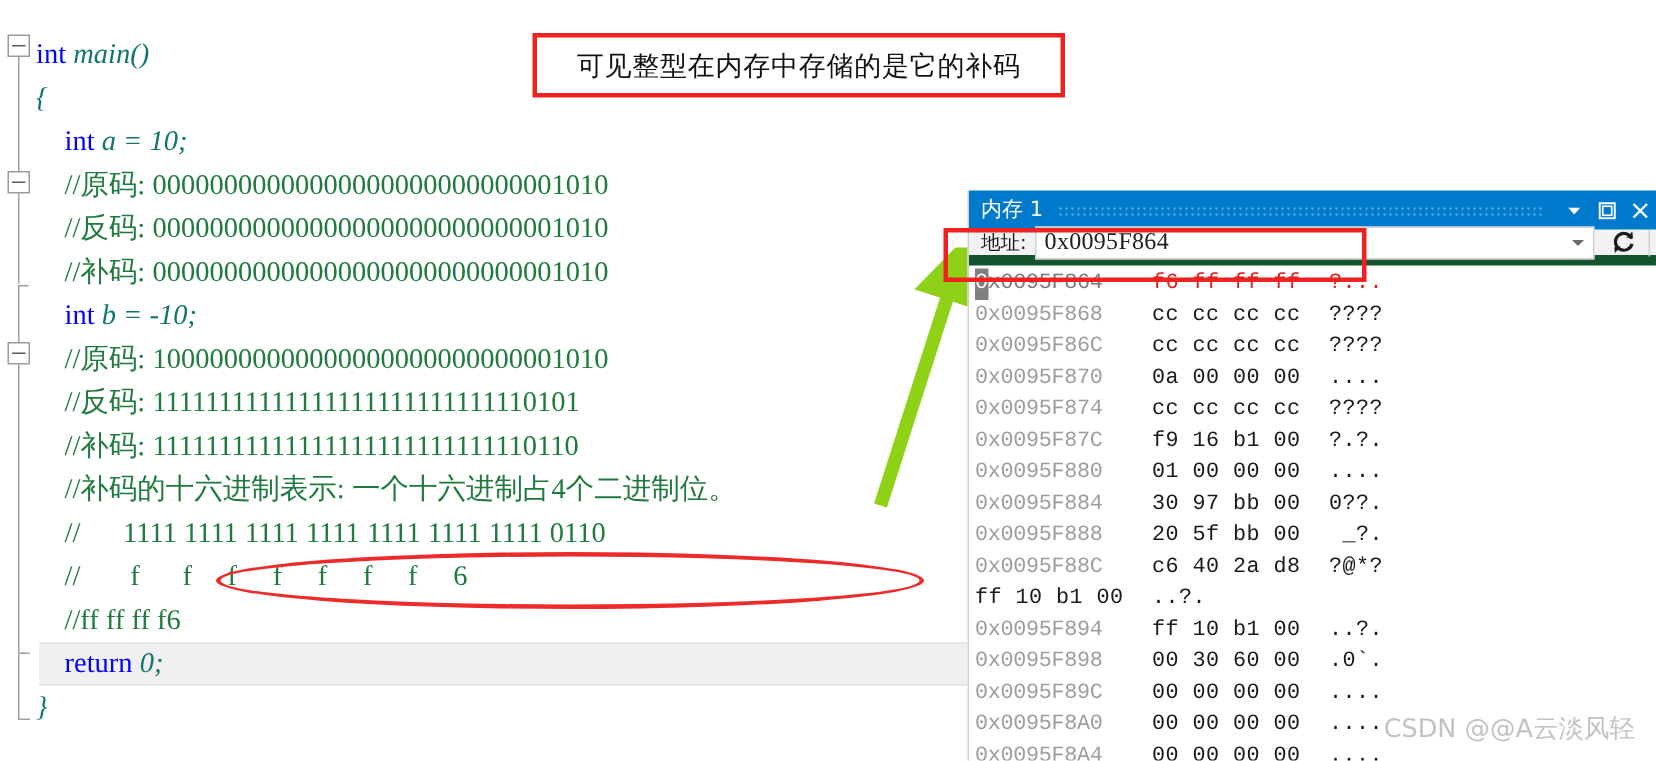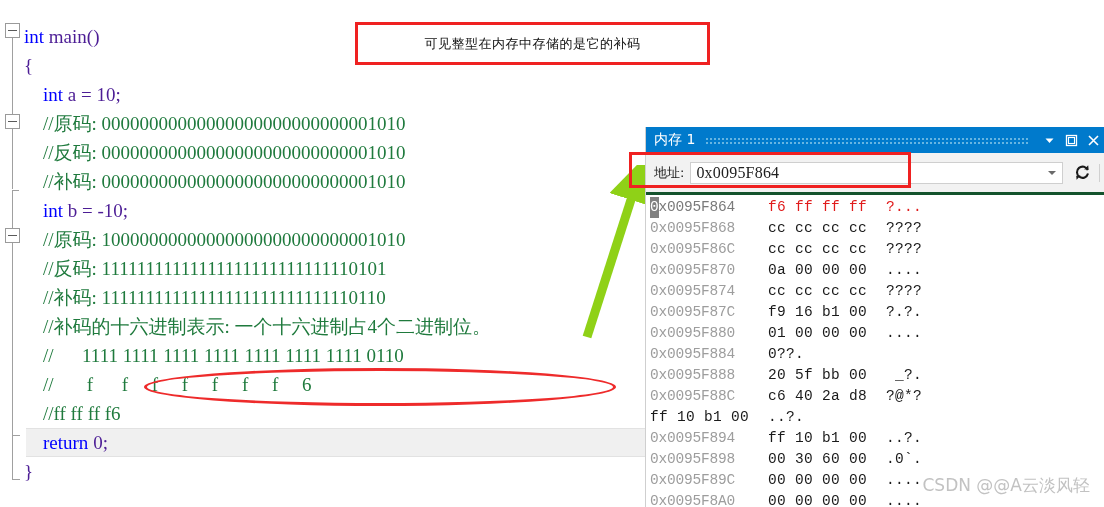--- a/index.html
+++ b/index.html
@@ -70,21 +70,21 @@
     line-height: 29px;
     white-space: pre;
   }
   .cline {
     position: absolute;
     left: 24px;
     height: 29px;
     line-height: 29px;
   }
   .kw { color: #0000ff; }
-  .plain { color: #4c1d95; }
+  .plain { color: #0f766e; font-style: italic; }
   .cmt { color: #1f7a3d; }
 
   .hl-row {
     position: absolute;
     left: 26px;
     width: 619px;
     height: 29px;
     background: #f0f0f0;
     border-top: 1px solid #e2e2e2;
     border-bottom: 1px solid #e2e2e2;
@@ -96,21 +96,21 @@
     left: 355px; top: 22px;
     width: 355px; height: 43px;
     border: 3px solid #ef2121;
     background: #ffffff;
     display: flex;
     align-items: center;
     justify-content: center;
   }
   #callout span {
     font-family: "DejaVu Sans", sans-serif;
-    font-size: 13px;
+    font-size: 18px;
     color: #111111;
     letter-spacing: 0.5px;
   }
 
   
   #ellipse {
     position: absolute;
     left: 144px; top: 368px;
     width: 472px; height: 38px;
     border: 3px solid #ee2b2b;
@@ -157,23 +157,23 @@
     background-size: 4px 4px;
   }
   .tb-btn {
     width: 22px; height: 26px;
     display: flex;
     align-items: center;
     justify-content: center;
     color: #ffffff;
   }
   #mem-toolbar {
-    height: 42px;
+    height: 24px;
     background: #f2f2f2;
-    border-bottom: 3px solid #14532d;
+    border-bottom: 7px solid #14532d;
     display: flex;
     align-items: center;
     padding: 0 4px;
   }
   #addr-label {
     font-family: "DejaVu Sans", sans-serif;
     font-size: 13px;
     color: #1a1a1a;
     margin: 0 6px 0 4px;
     white-space: nowrap;
@@ -347,21 +347,21 @@
   </div>
 
   <div id="mem-rows">
       <div class="mrow first"><span class="maddr"><span class="cursor-block">0</span>x0095F864</span><span class="mhex">f6 ff ff ff</span><span class="masc">?...</span></div>
       <div class="mrow"><span class="maddr">0x0095F868</span><span class="mhex">cc cc cc cc</span><span class="masc">????</span></div>
       <div class="mrow"><span class="maddr">0x0095F86C</span><span class="mhex">cc cc cc cc</span><span class="masc">????</span></div>
       <div class="mrow"><span class="maddr">0x0095F870</span><span class="mhex">0a 00 00 00</span><span class="masc">....</span></div>
       <div class="mrow"><span class="maddr">0x0095F874</span><span class="mhex">cc cc cc cc</span><span class="masc">????</span></div>
       <div class="mrow"><span class="maddr">0x0095F87C</span><span class="mhex">f9 16 b1 00</span><span class="masc">?.?.</span></div>
       <div class="mrow"><span class="maddr">0x0095F880</span><span class="mhex">01 00 00 00</span><span class="masc">....</span></div>
-      <div class="mrow"><span class="maddr">0x0095F884</span><span class="masc">0??.</span></div>
+      <div class="mrow"><span class="maddr">0x0095F884</span><span class="mhex">30 97 bb 00</span><span class="masc">0??.</span></div>
       <div class="mrow"><span class="maddr">0x0095F888</span><span class="mhex">20 5f bb 00</span><span class="masc"> _?.</span></div>
       <div class="mrow"><span class="maddr">0x0095F88C</span><span class="mhex">c6 40 2a d8</span><span class="masc">?@*?</span></div>
       <div class="mrow"><span class="mhex">ff 10 b1 00</span><span class="masc">..?.</span></div>
       <div class="mrow"><span class="maddr">0x0095F894</span><span class="mhex">ff 10 b1 00</span><span class="masc">..?.</span></div>
       <div class="mrow"><span class="maddr">0x0095F898</span><span class="mhex">00 30 60 00</span><span class="masc">.0`.</span></div>
       <div class="mrow"><span class="maddr">0x0095F89C</span><span class="mhex">00 00 00 00</span><span class="masc">....</span></div>
       <div class="mrow"><span class="maddr">0x0095F8A0</span><span class="mhex">00 00 00 00</span><span class="masc">....</span></div>
       <div class="mrow"><span class="maddr">0x0095F8A4</span><span class="mhex">00 00 00 00</span><span class="masc">....</span></div>
     </div>
 </div>

